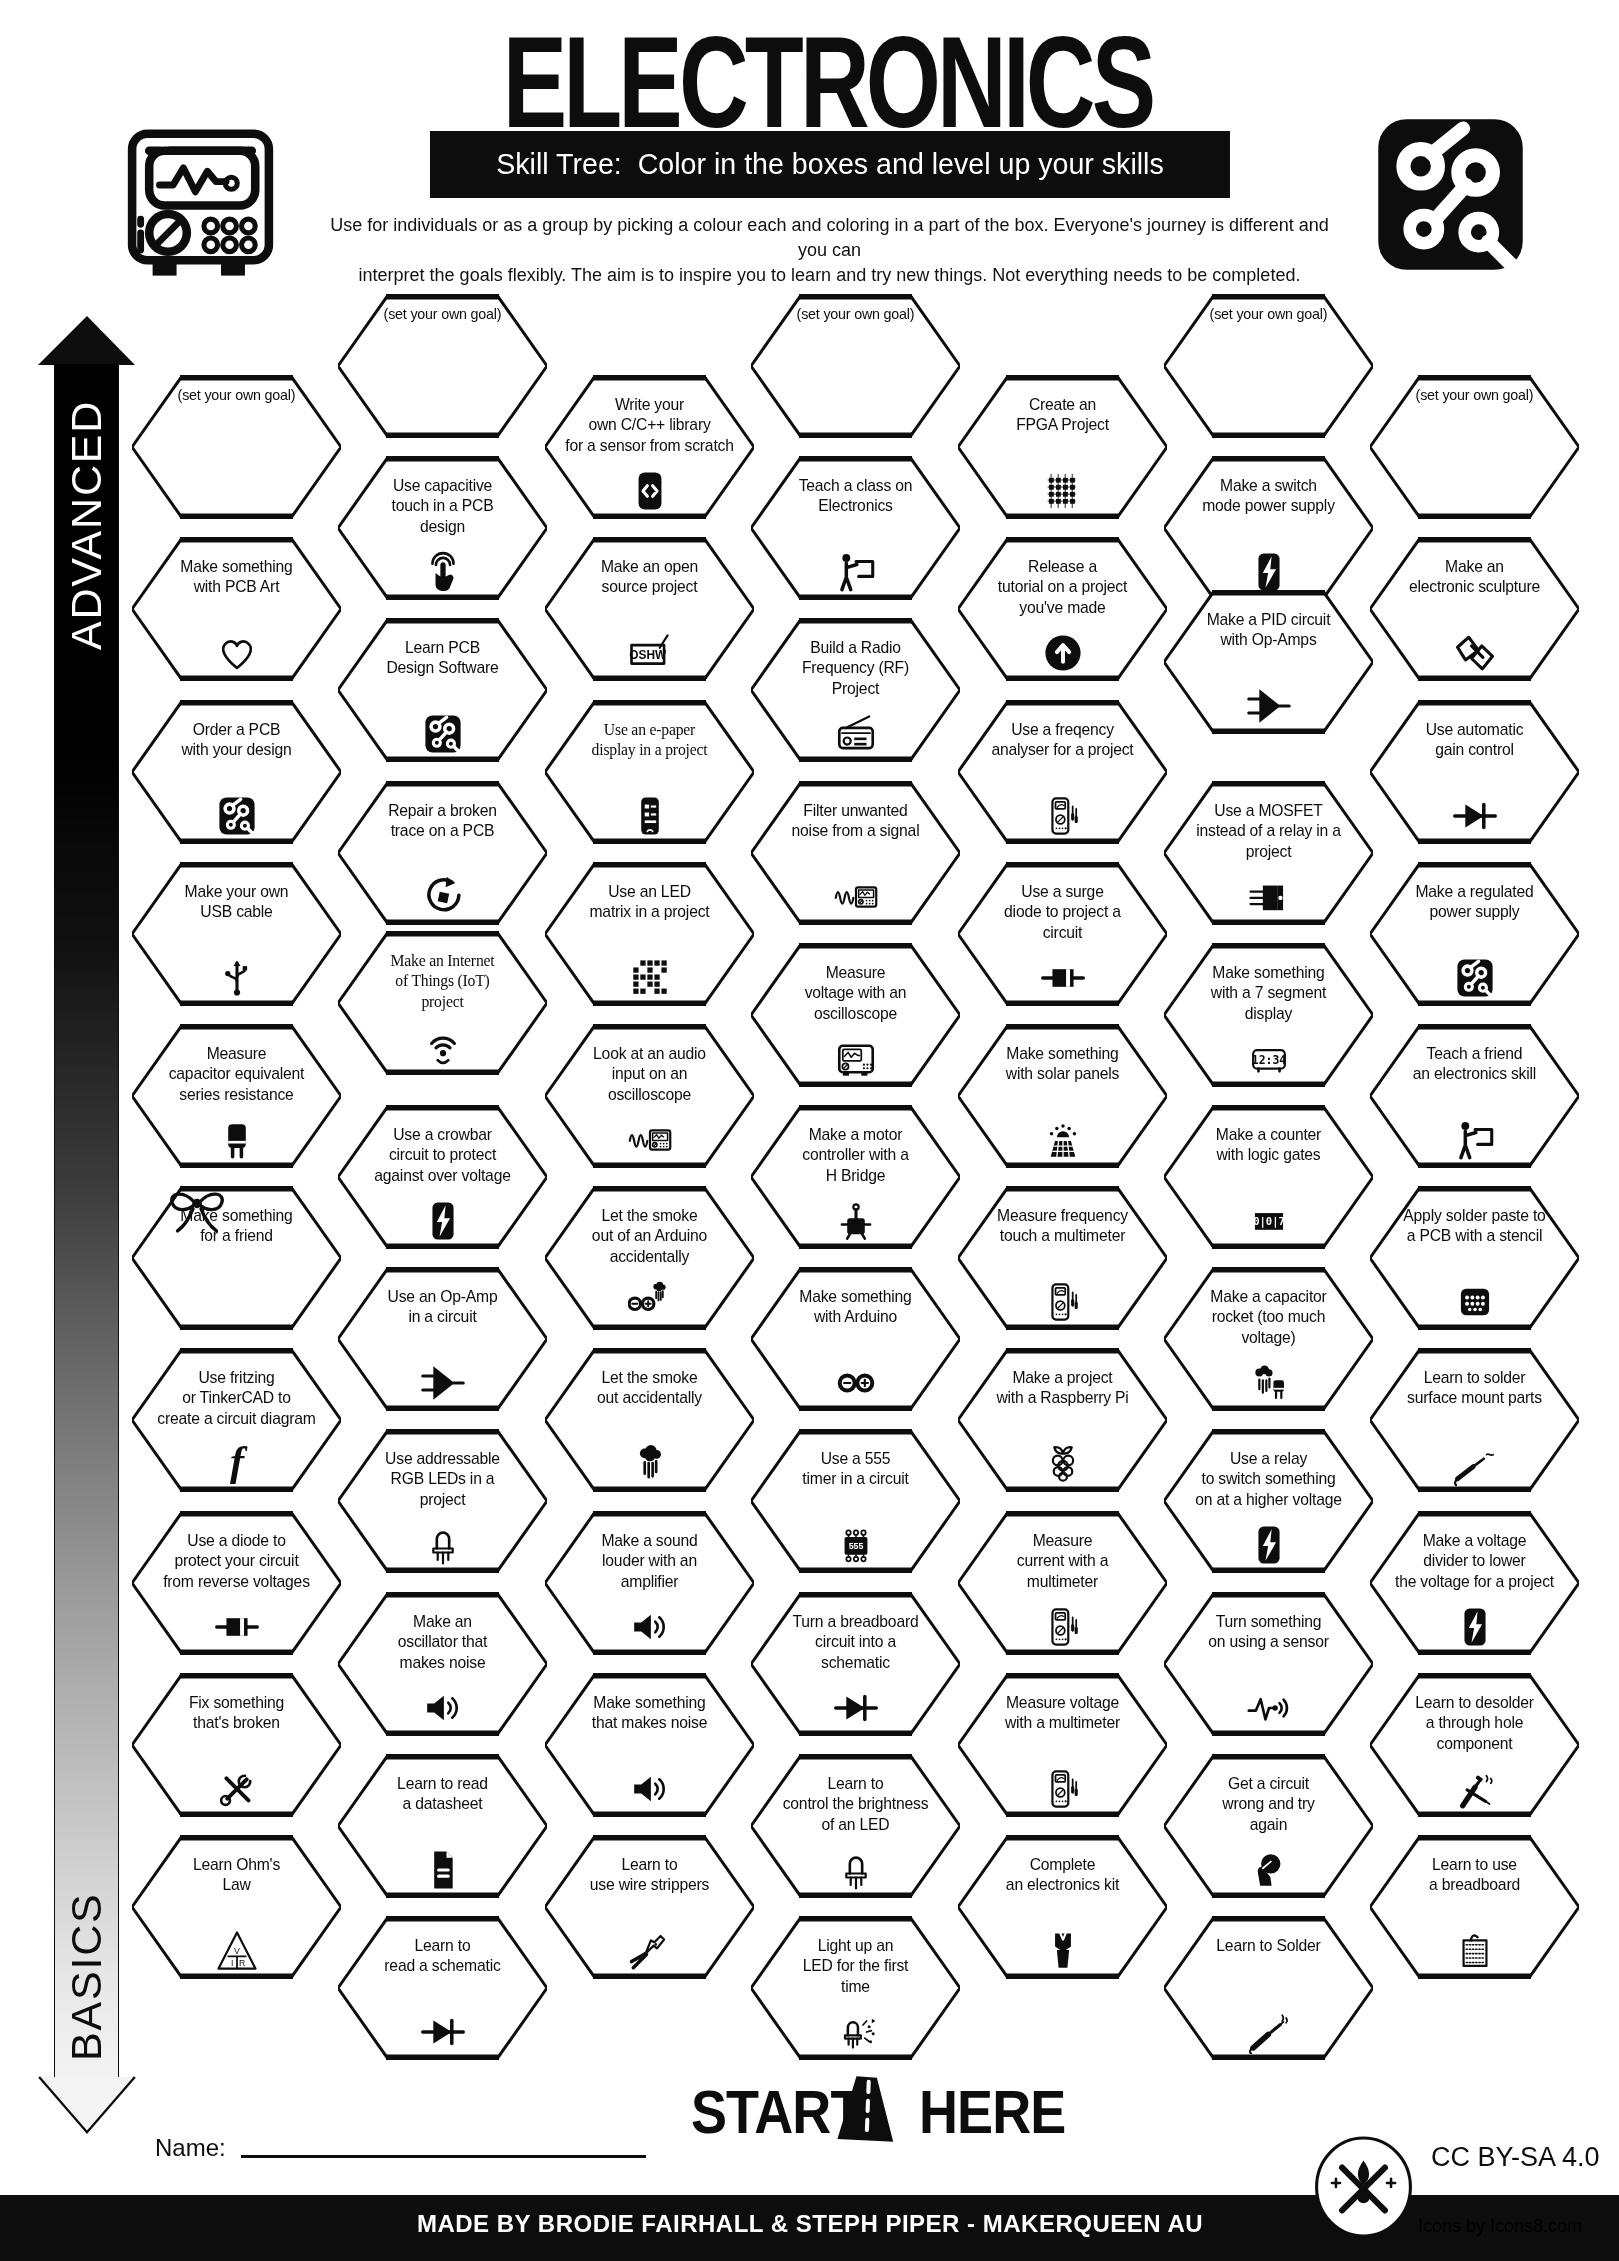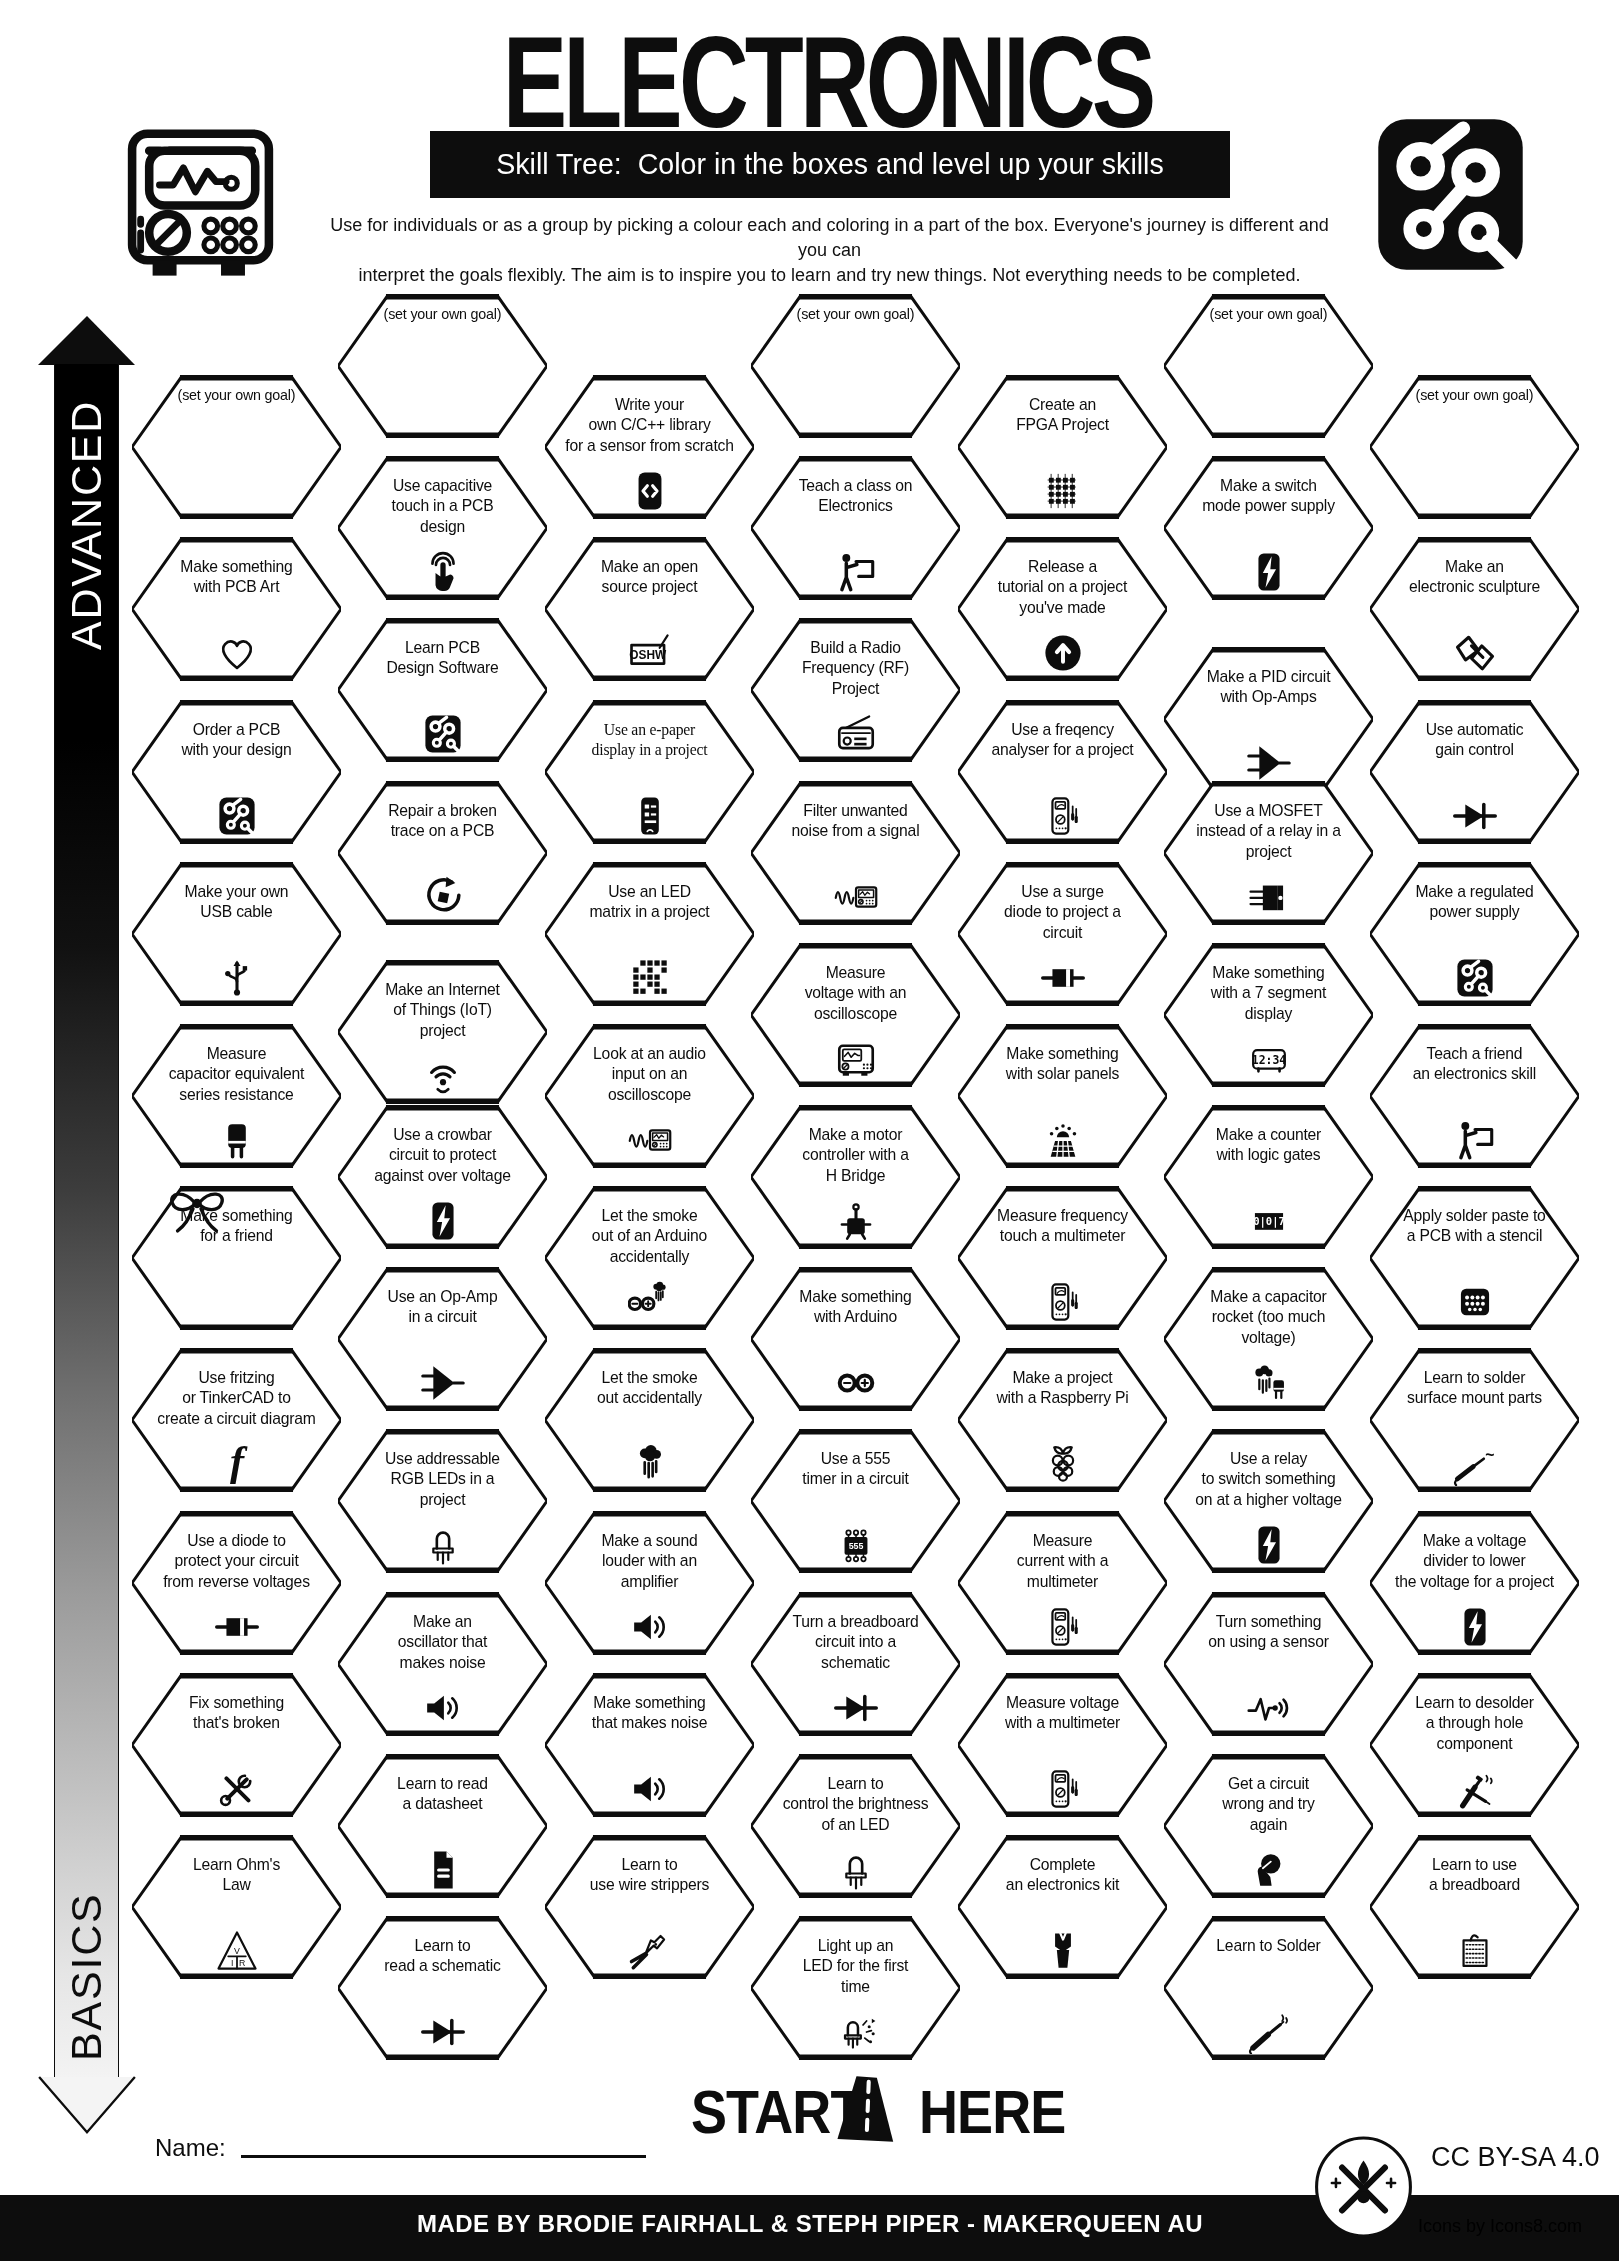--- a/index.html
+++ b/index.html
@@ -299,21 +299,21 @@
           <line x1="104" y1="306" x2="349" y2="306" stroke="#0d0d0d" stroke-width="12"></line>
         </svg>
         <div class="hex-label">Repair a broken
 trace on a PCB</div>
         <span class="icon"><svg viewBox="0 0 100 100" xmlns="http://www.w3.org/2000/svg" fill="none" stroke-linecap="round" stroke-linejoin="round">
             <path d="M70 16 A34 34 0 1 0 86 46" stroke="#0d0d0d" stroke-width="8"></path>
             <polygon points="58,4 78,18 56,28" fill="#0d0d0d"></polygon>
             <rect x="40" y="40" width="22" height="22" fill="#0d0d0d" transform="rotate(12 51 51)"></rect>
           </svg></span>
       </div>
-      <div class="hex" style="left: 338px; top: 960px;">
+      <div class="hex" style="left: 338px; top: 931px; font-family: Liberation Serif, serif;">
         <svg class="bg" viewBox="0 0 453 312">
           <polygon points="0,156 110,0 343,0 453,156 343,312 110,312" fill="#ffffff" stroke="#0d0d0d" stroke-width="6.5" stroke-linejoin="round"></polygon>
           <line x1="104" y1="6" x2="349" y2="6" stroke="#0d0d0d" stroke-width="12"></line>
           <line x1="104" y1="306" x2="349" y2="306" stroke="#0d0d0d" stroke-width="12"></line>
         </svg>
         <div class="hex-label">Make an Internet
 of Things (IoT)
 project</div>
         <span class="icon"><svg viewBox="0 0 100 100" xmlns="http://www.w3.org/2000/svg" fill="none" stroke-linecap="round" stroke-linejoin="round">
             <path d="M34 52 a22 22 0 0 1 32 0" stroke="#0d0d0d" stroke-width="7"></path>
@@ -1028,21 +1028,21 @@
           <line x1="104" y1="6" x2="349" y2="6" stroke="#0d0d0d" stroke-width="12"></line>
           <line x1="104" y1="306" x2="349" y2="306" stroke="#0d0d0d" stroke-width="12"></line>
         </svg>
         <div class="hex-label">Make a switch
 mode power supply</div>
         <span class="icon"><svg viewBox="0 0 100 100" xmlns="http://www.w3.org/2000/svg" fill="none" stroke-linecap="round" stroke-linejoin="round">
             <rect x="26" y="8" width="48" height="84" rx="12" fill="#0d0d0d"></rect>
             <polygon points="56,14 36,52 48,52 42,86 66,44 53,44" fill="#fff"></polygon>
           </svg></span>
       </div>
-      <div class="hex" style="left: 1164px; top: 647px; text-decoration: underline;">
+      <div class="hex" style="left: 1164px; top: 590px; text-decoration: underline;">
         <svg class="bg" viewBox="0 0 453 312">
           <polygon points="0,156 110,0 343,0 453,156 343,312 110,312" fill="#ffffff" stroke="#0d0d0d" stroke-width="6.5" stroke-linejoin="round"></polygon>
           <line x1="104" y1="6" x2="349" y2="6" stroke="#0d0d0d" stroke-width="12"></line>
           <line x1="104" y1="306" x2="349" y2="306" stroke="#0d0d0d" stroke-width="12"></line>
         </svg>
         <div class="hex-label">Make a PID circuit
 with Op-Amps</div>
         <span class="icon"><svg viewBox="0 0 100 100" xmlns="http://www.w3.org/2000/svg" fill="none" stroke-linecap="round" stroke-linejoin="round">
             <path d="M4 34 H28 M4 66 H28 M74 50 H96" stroke="#0d0d0d" stroke-width="7"></path>
             <polygon points="28,12 28,88 76,50" fill="#0d0d0d"></polygon>

